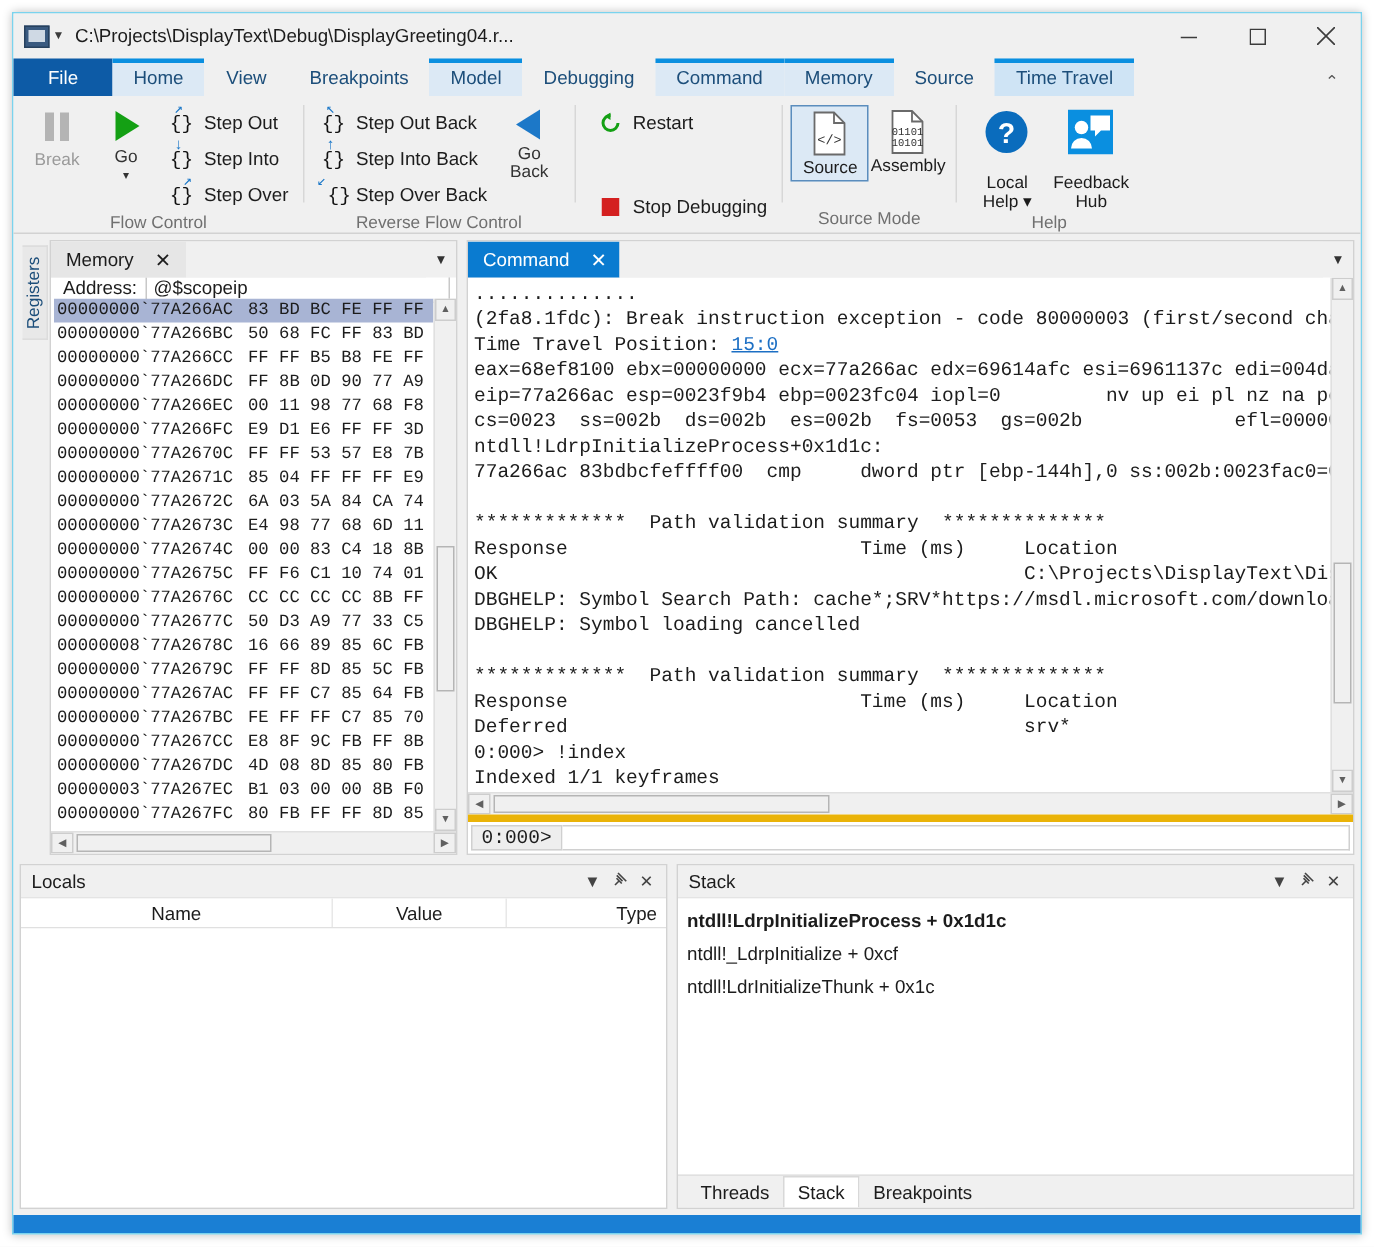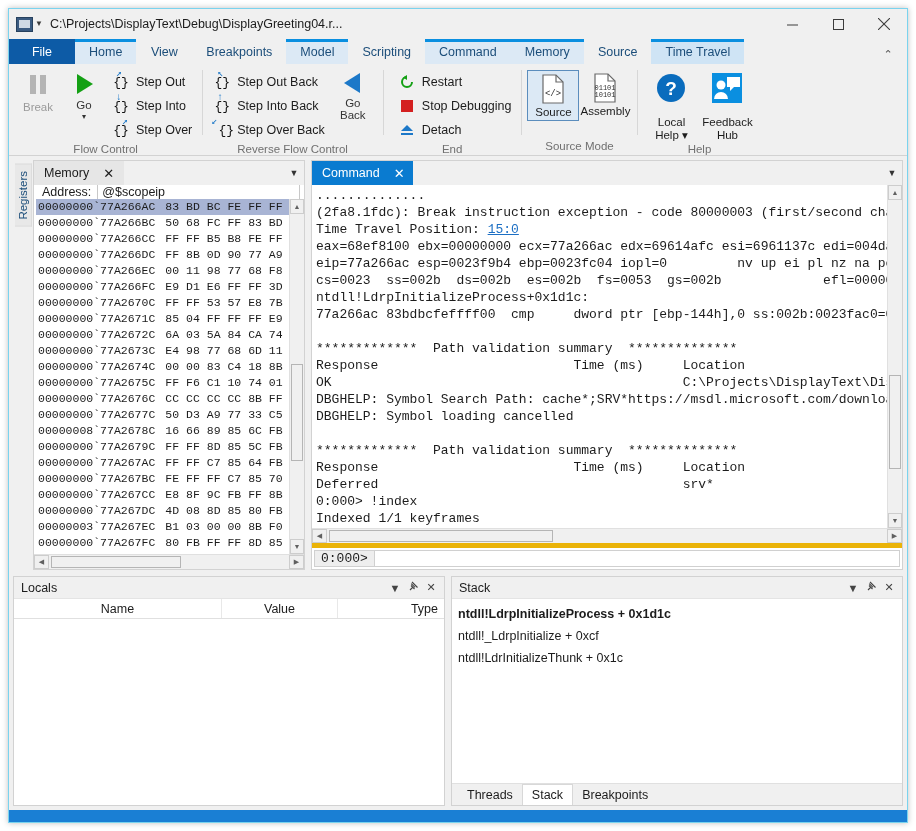--- a/index.html
+++ b/index.html
@@ -335,21 +335,21 @@
       </div>
     </div>
   </div>
 
   <div class="ribbon-tabs">
     <div class="rtab file">File</div>
     <div class="rtab hot">Home</div>
     <div class="rtab">View</div>
     <div class="rtab">Breakpoints</div>
     <div class="rtab hot">Model</div>
-    <div class="rtab">Scripting</div>
+    <div class="rtab">Debugging</div>
     <div class="rtab hot">Command</div>
     <div class="rtab hot">Memory</div>
     <div class="rtab">Source</div>
     <div class="rtab active">Time Travel</div>
     <div class="ribbon-collapse">⌃</div>
   </div>
 
   <div class="ribbon">
 
     <div class="rgroup">
@@ -408,21 +408,21 @@
           </svg>
           <div class="lab">Go</div>
           <div class="lab" style="margin-top:0;">Back</div>
         </div>
       </div>
       <div class="rgroup-title">Reverse Flow Control</div>
     </div>
 
     <div class="rgroup">
       <div class="rgroup-items">
-        <div class="smallcol" style="padding-left:4px;">
+        <div class="smallcol" style="padding-left:4px;gap:32px;">
           <div class="smallbtn">
             <span class="ico">
               <svg width="14" height="14" viewBox="0 0 14 14">
                 <path d="M12 7 A5 5 0 1 1 7 2" fill="none" stroke="#14a014" stroke-width="2"></path>
                 <polygon points="7,0 7,5 3,2.5" fill="#14a014"></polygon>
               </svg>
             </span>
             <span class="lab">Restart</span>
           </div>
           <div class="smallbtn">

